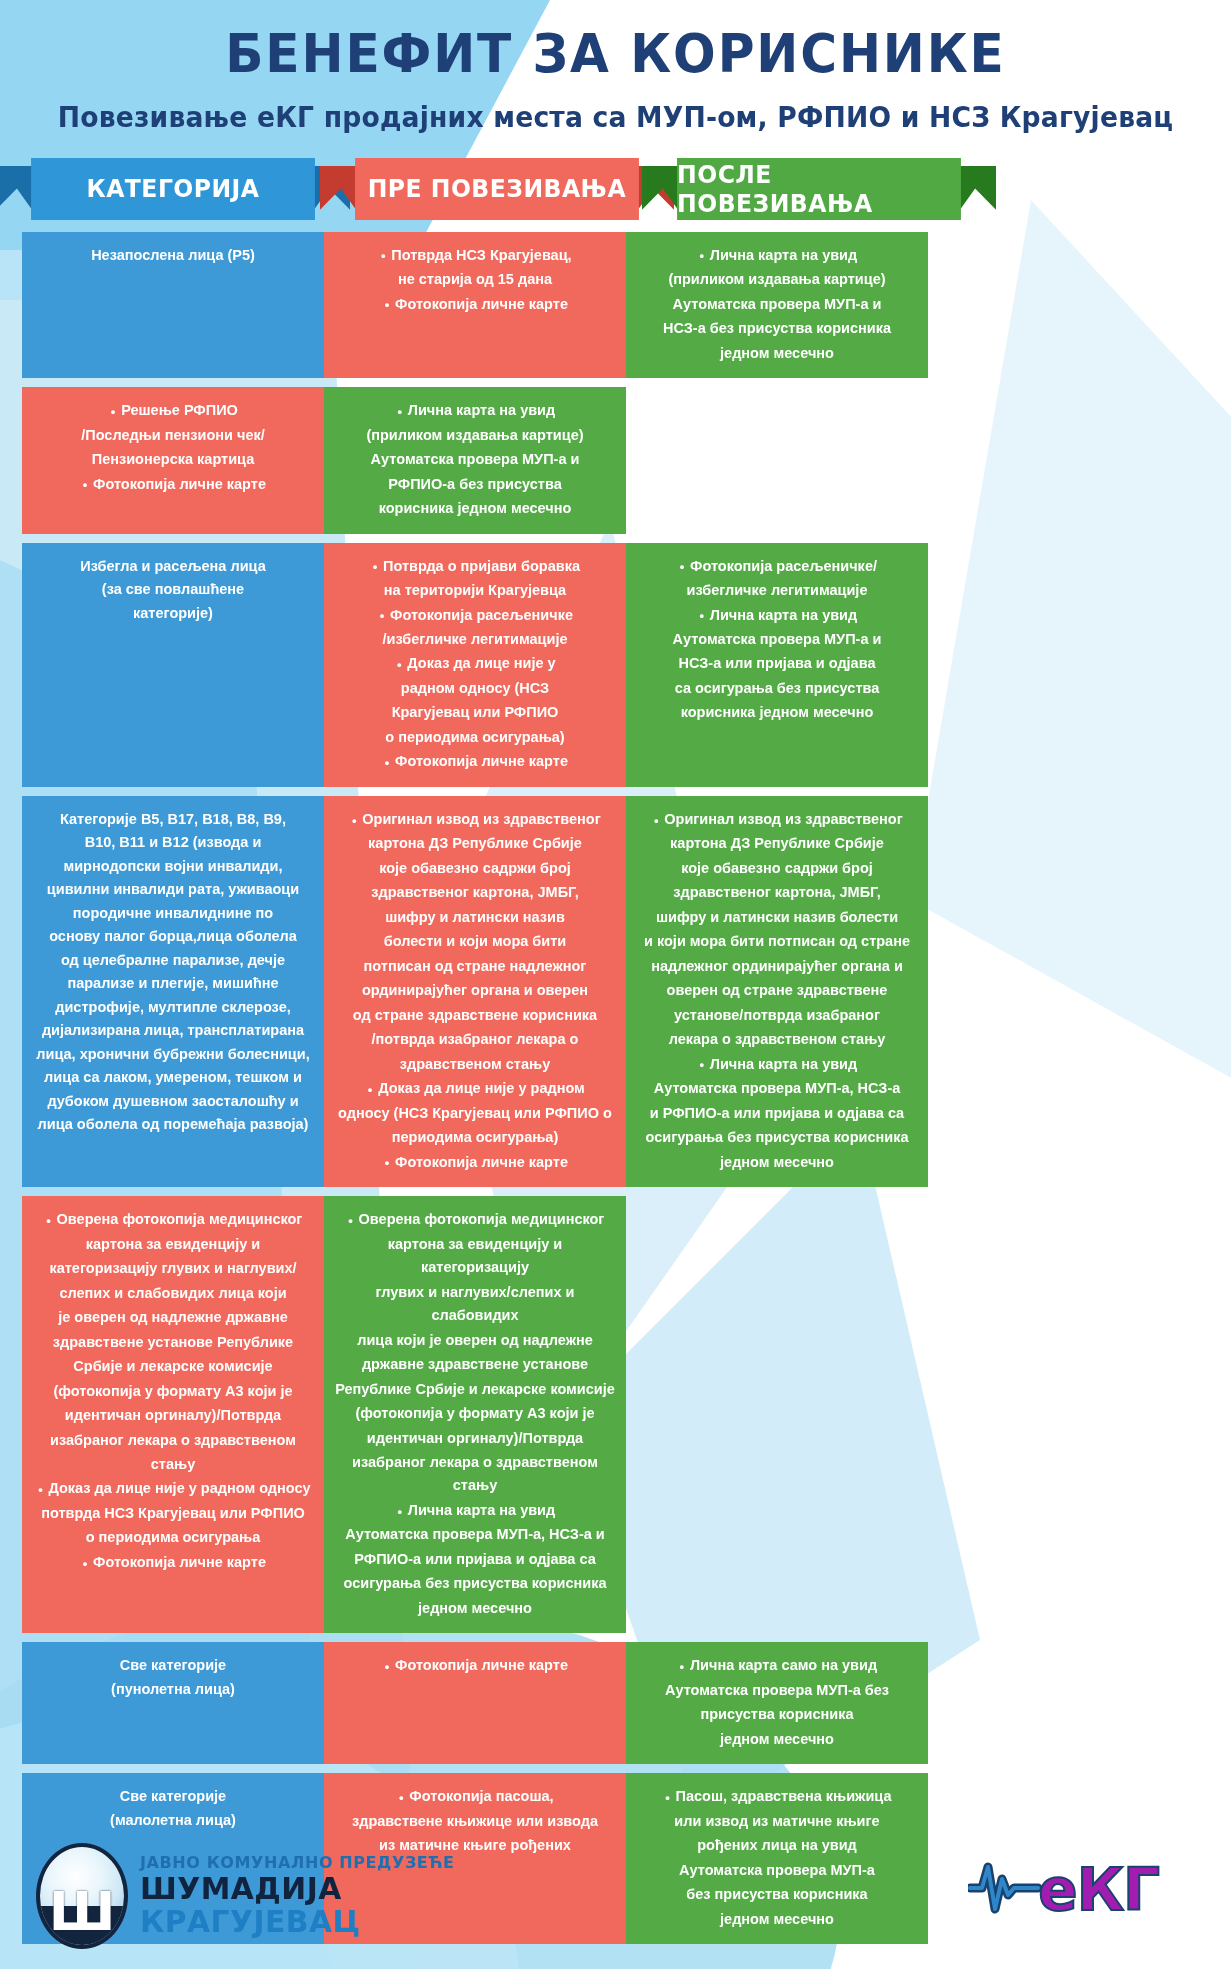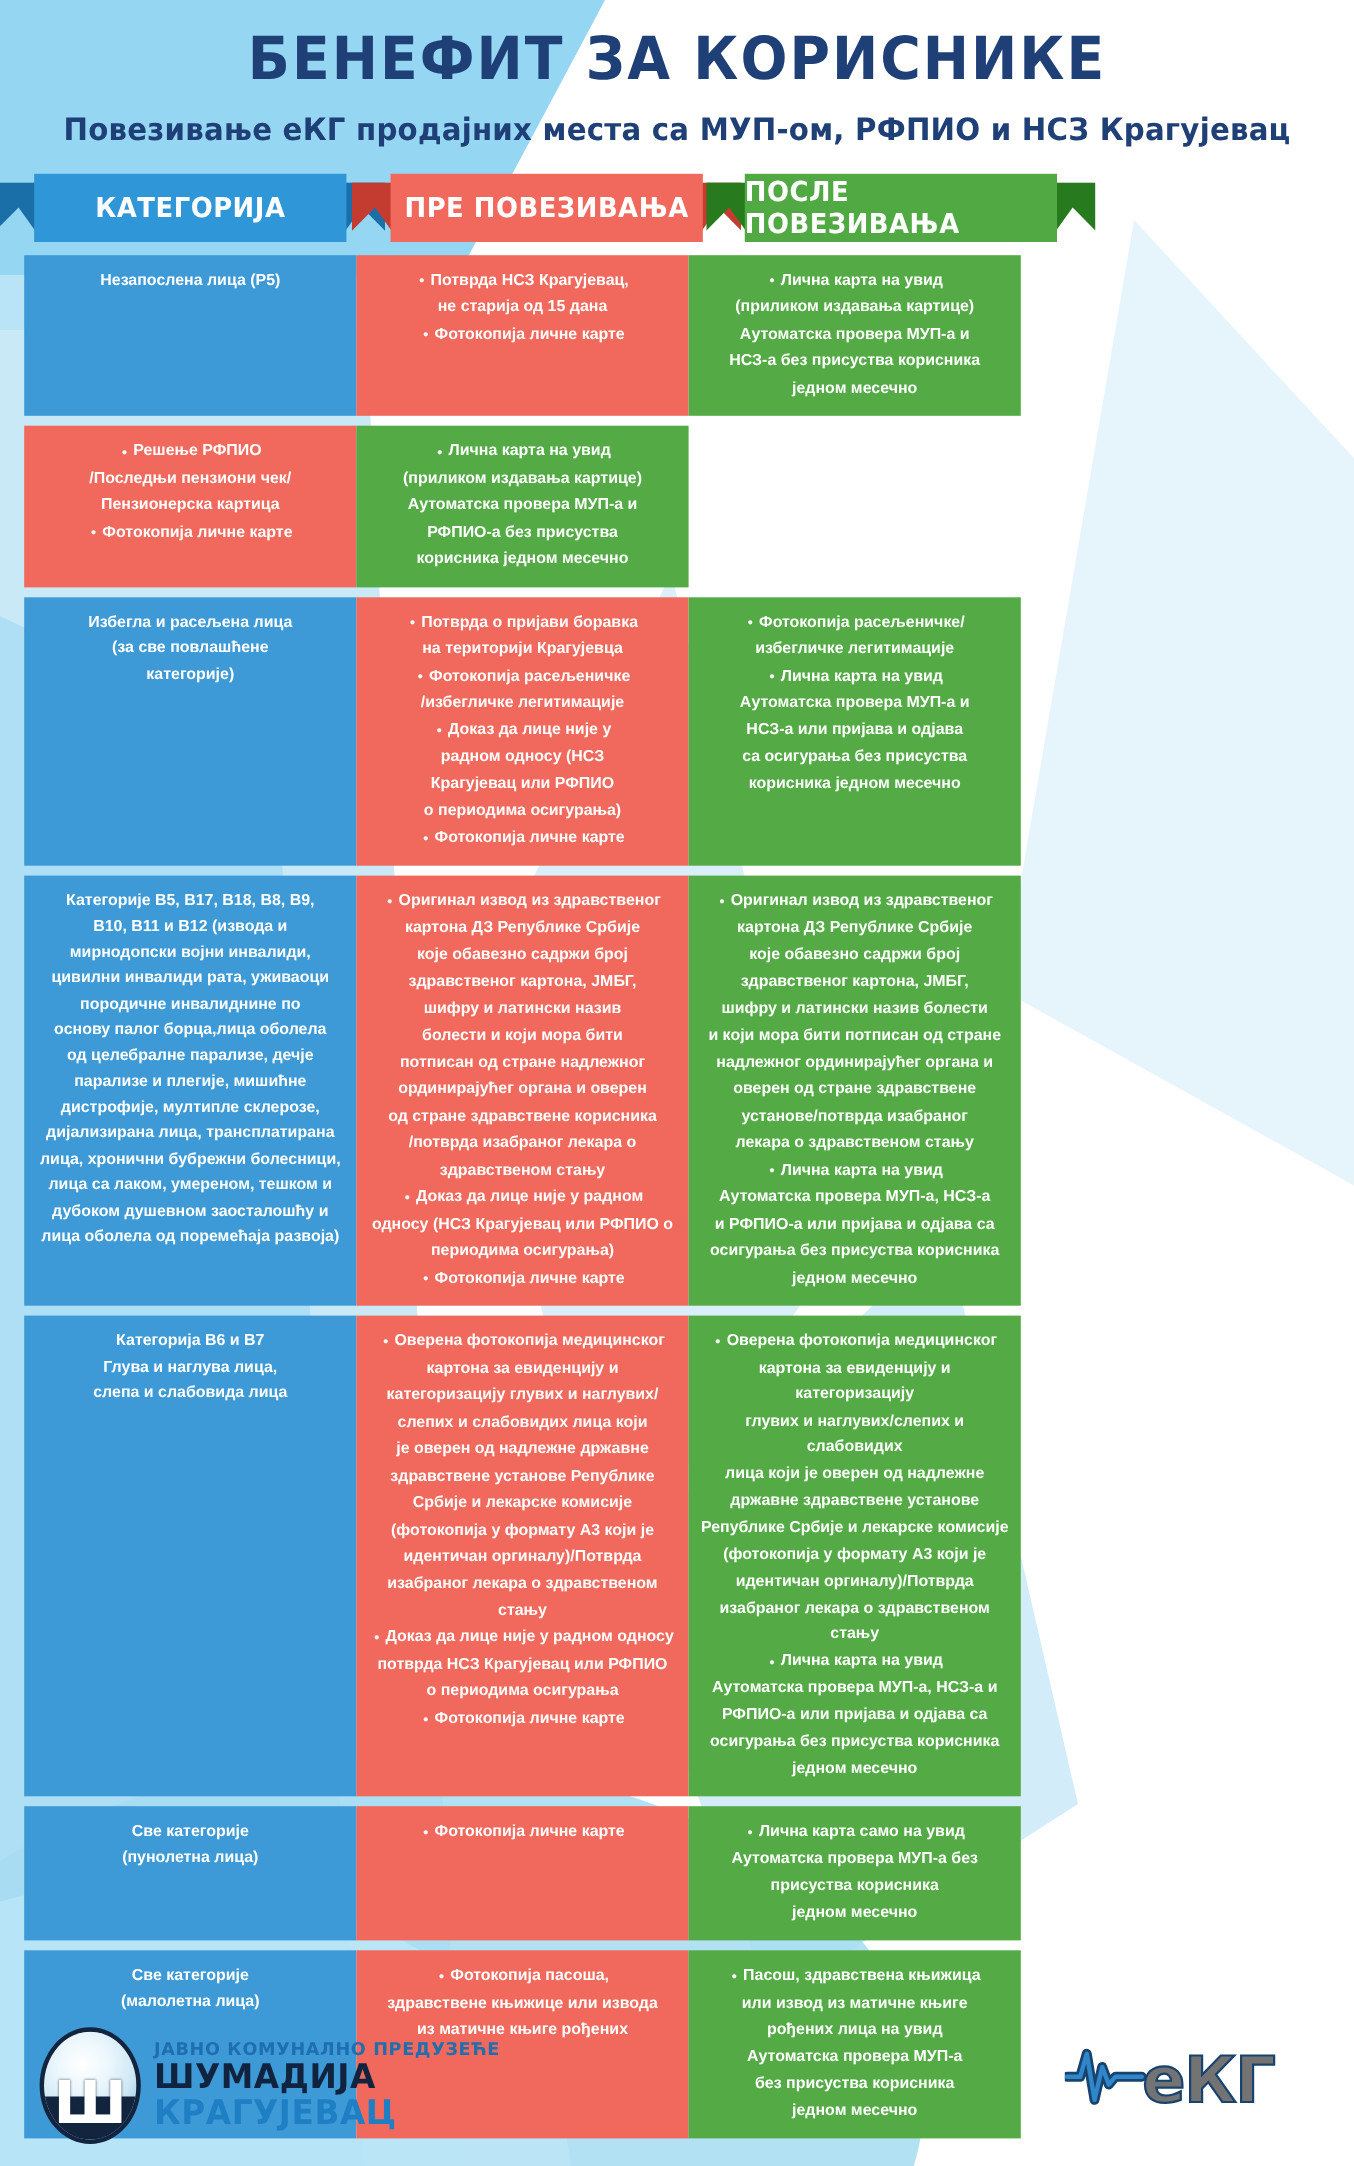--- a/index.html
+++ b/index.html
@@ -218,21 +218,21 @@
   .jkp-big-1 { color: #11243f; }
   .jkp-big-2 { color: #1f7fc4; margin-top: 1px; }
 
   .logo-ekg {
     position: absolute; right: 72px; top: 38px;
     display: flex; align-items: center;
   }
   .ekg-wave { margin-right: -4px; }
   .ekg-text {
     font-size: 58px; font-weight: bold;
-    color: #737373;
+    color: #a21caf;
     font-family: "DejaVu Sans", sans-serif;
     letter-spacing: -1px;
     -webkit-text-stroke: 2px #17436e;
     line-height: 1;
   }
 </style>
 </head>
 <body>
 
 <div class="bg">
@@ -394,25 +394,20 @@
             <li class="nobullet"><span class="bullet">•</span><span>лекара о здравственом стању</span></li>
             <li><span class="bullet">•</span><span>Лична карта на увид</span></li>
             <li class="nobullet"><span class="bullet">•</span><span>Аутоматска провера МУП-а, НСЗ-а</span></li>
             <li class="nobullet"><span class="bullet">•</span><span>и РФПИО-а или пријава и одјава са</span></li>
             <li class="nobullet"><span class="bullet">•</span><span>осигурања без присуства корисника</span></li>
             <li class="nobullet"><span class="bullet">•</span><span>једном месечно</span></li>
           </ul>
         </div>
       </div>
       <div class="row">
-        <div class="cell cat">
-          <span class="cat-text">Категорија В6 и  В7</span>
-          <span class="cat-text">Глува и наглува лица,</span>
-          <span class="cat-text">слепа и слабовида лица</span>
-        </div>
         <div class="cell pre">
           <ul class="items">
             <li><span class="bullet">•</span><span>Оверена фотокопија медицинског</span></li>
             <li class="nobullet"><span class="bullet">•</span><span>картона за евиденцију и</span></li>
             <li class="nobullet"><span class="bullet">•</span><span>категоризацију глувих и наглувих/</span></li>
             <li class="nobullet"><span class="bullet">•</span><span>слепих и слабовидих лица који</span></li>
             <li class="nobullet"><span class="bullet">•</span><span>је оверен од надлежне  државне</span></li>
             <li class="nobullet"><span class="bullet">•</span><span>здравствене  установе Републике</span></li>
             <li class="nobullet"><span class="bullet">•</span><span>Србије и лекарске комисије</span></li>
             <li class="nobullet"><span class="bullet">•</span><span>(фотокопија у формату А3 који је</span></li>

